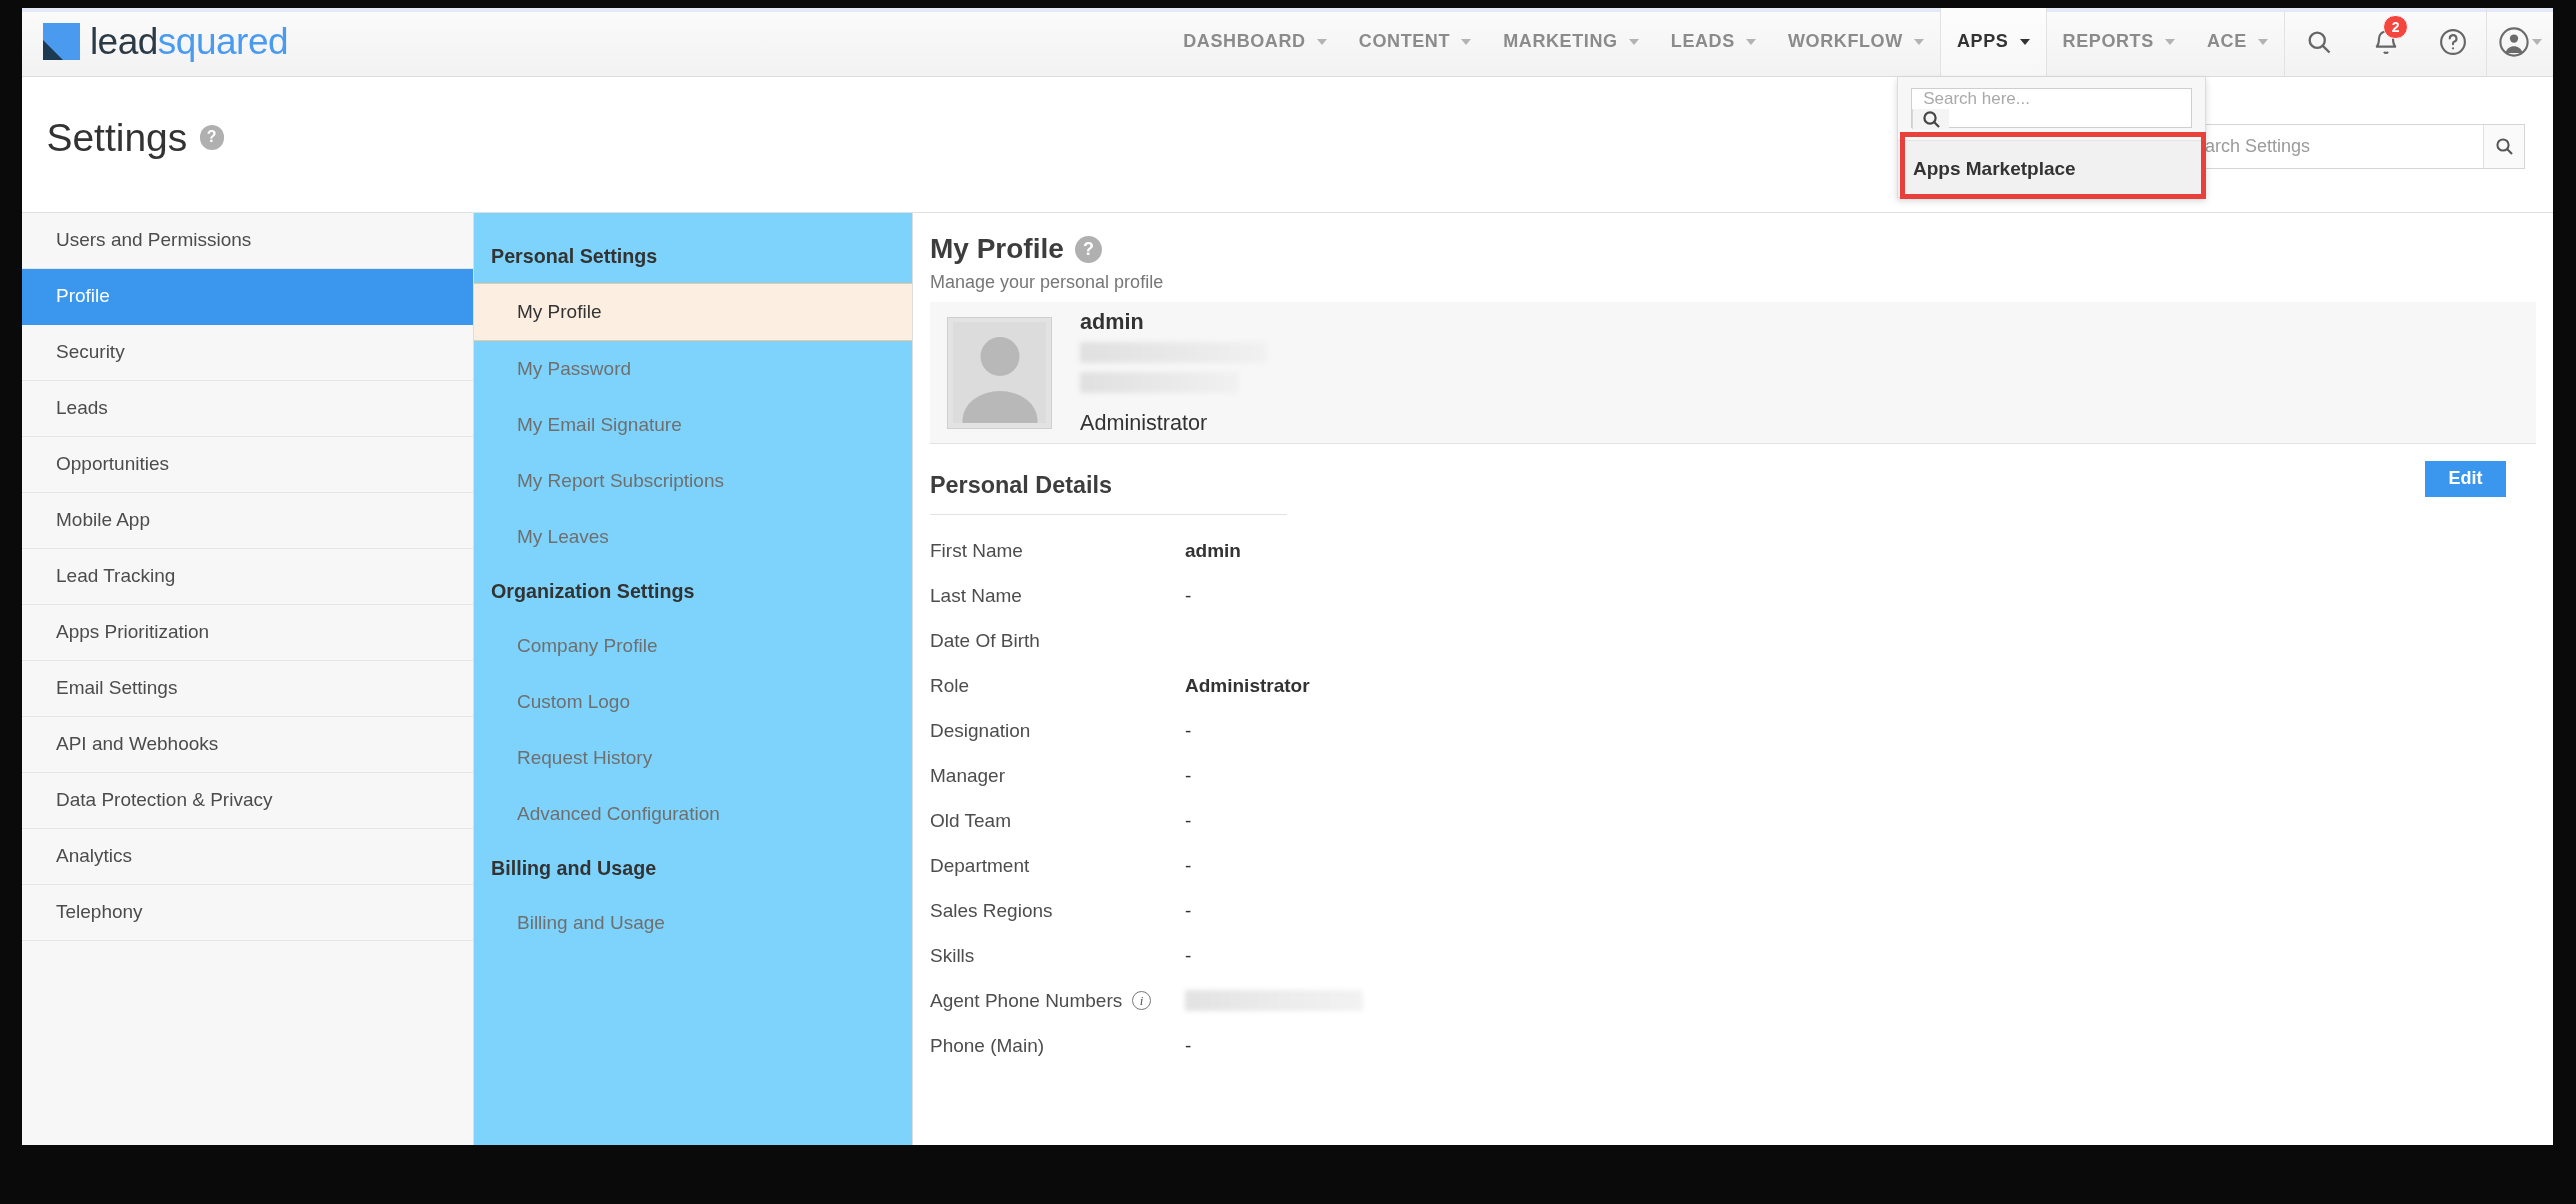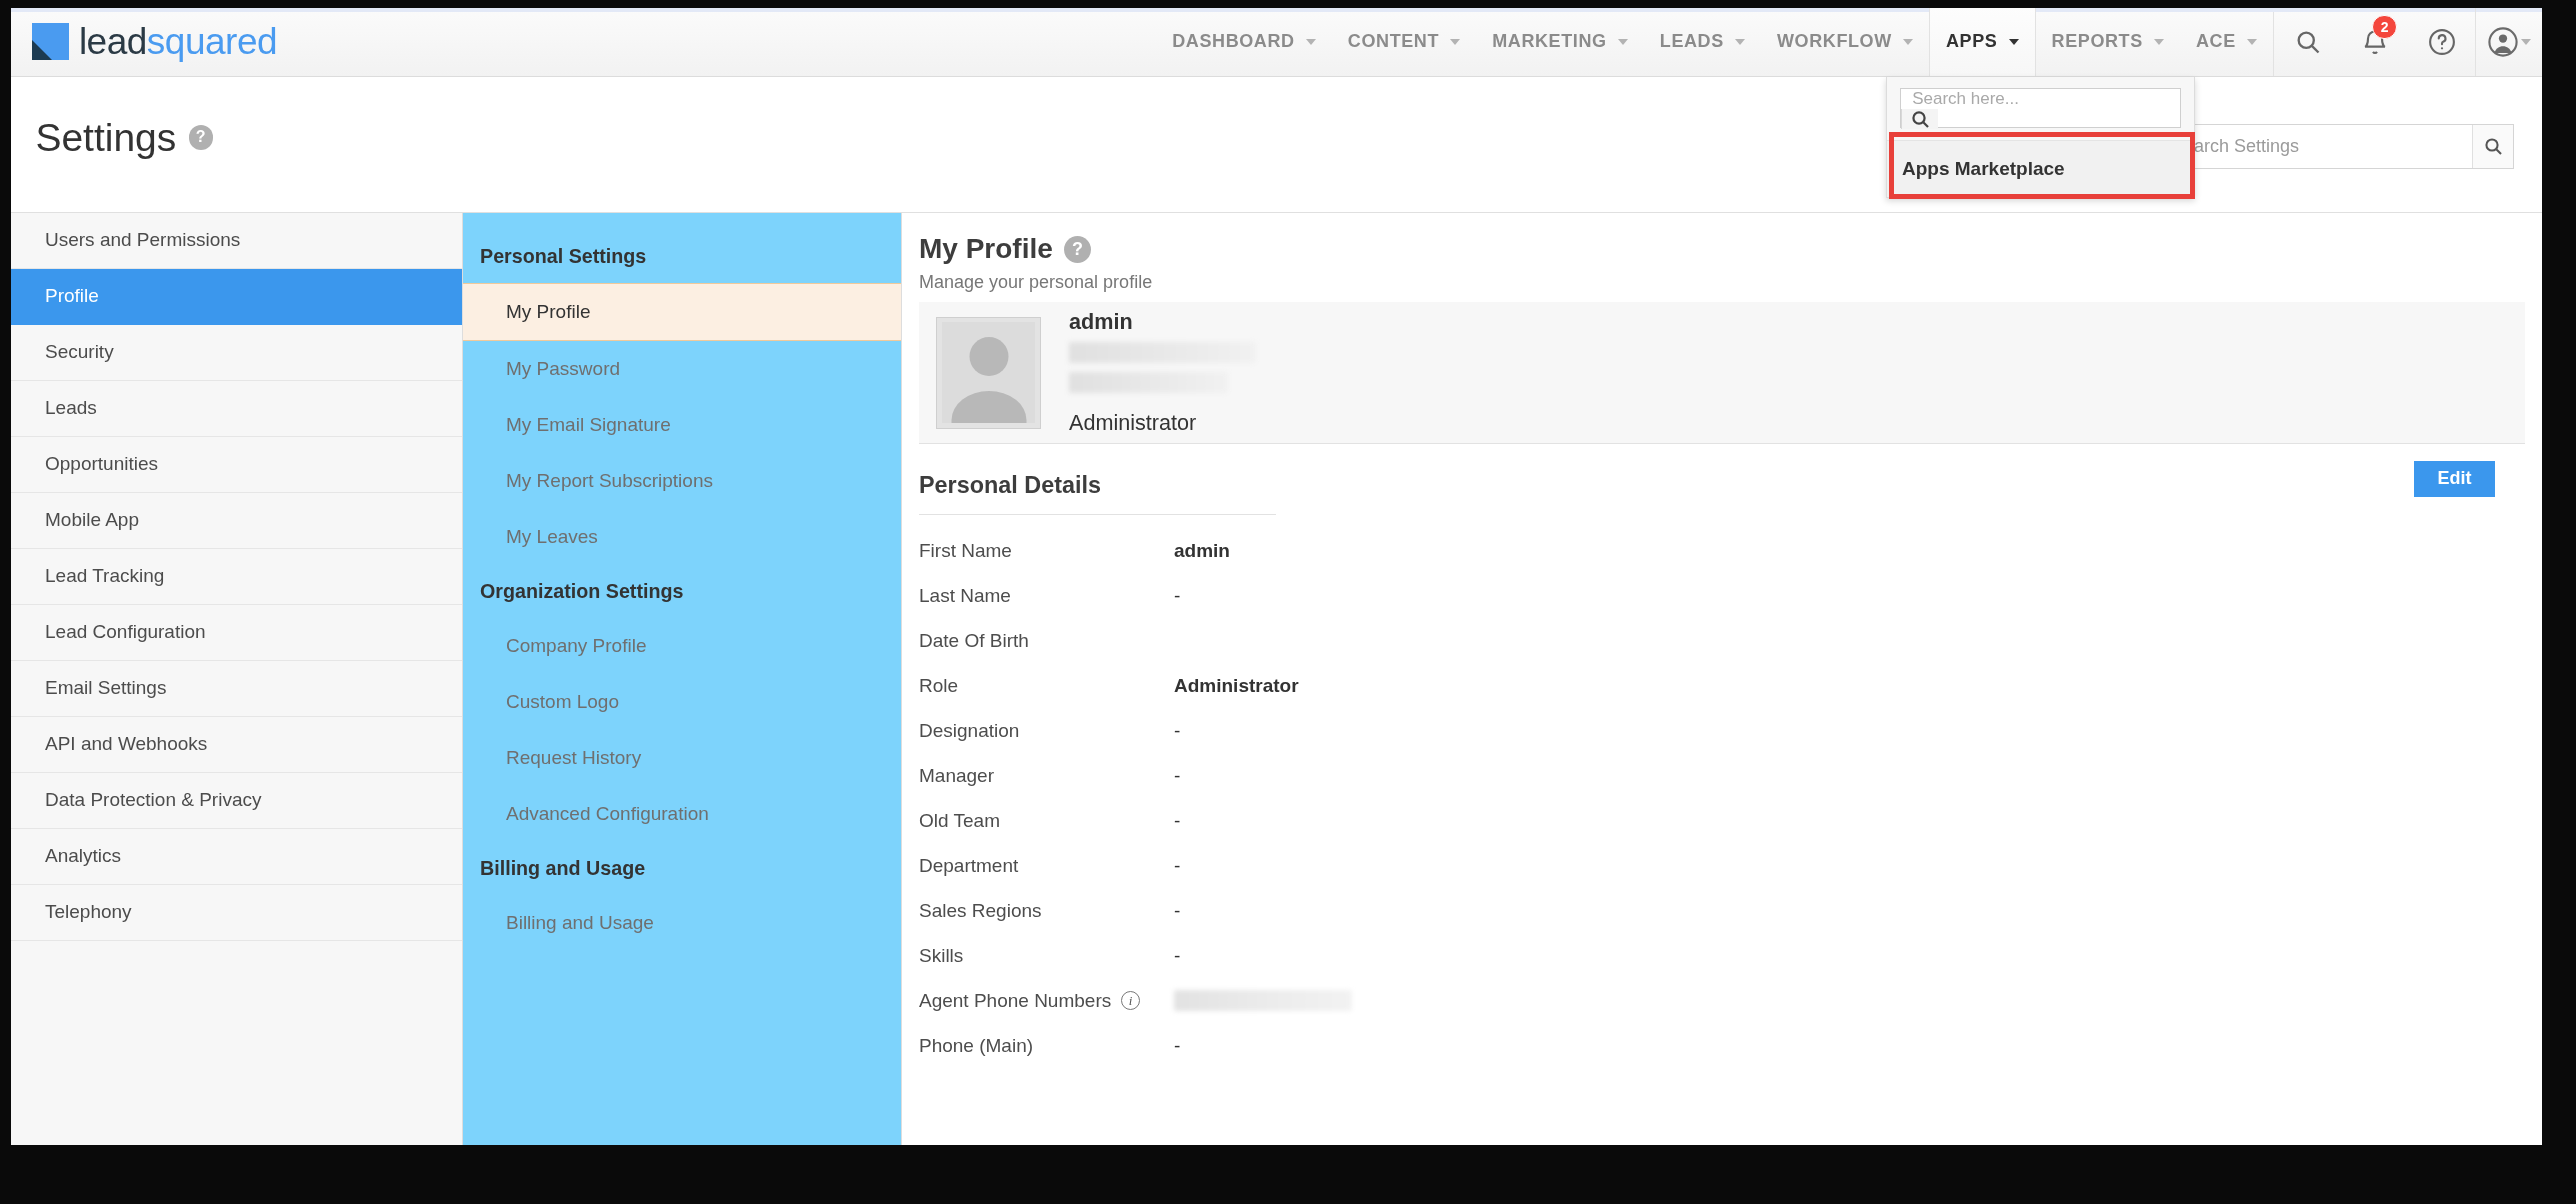--- a/index.html
+++ b/index.html
@@ -10,21 +10,21 @@
     overflow: hidden;
   }
   .frame {
     position: absolute;
     left: 0; top: 0;
     width: 2576px; height: 1205px;
     background: #0a0a0a;
   }
   .page {
     position: absolute;
-    left: 11px; top: 7.5px;
+    left: 22px; top: 7.5px;
     width: 2531px; height: 1137px;
     background: #ffffff;
     overflow: hidden;
   }
 
   
   .topnav {
     position: absolute; left: 0; top: 0;
     width: 2531px; height: 69px;
     background: linear-gradient(to bottom, #fbfbfb 0%, #f2f2f2 100%);
@@ -464,21 +464,21 @@
     <div class="body-area">
 
       <div class="col-left">
         <div class="side-item">Users and Permissions</div>
         <div class="side-item active">Profile</div>
         <div class="side-item">Security</div>
         <div class="side-item">Leads</div>
         <div class="side-item">Opportunities</div>
         <div class="side-item">Mobile App</div>
         <div class="side-item">Lead Tracking</div>
-        <div class="side-item">Lead Configuration</div>
+        <div class="side-item">Apps Prioritization</div>
         <div class="side-item">Email Settings</div>
         <div class="side-item">API and Webhooks</div>
         <div class="side-item">Data Protection &amp; Privacy</div>
         <div class="side-item">Analytics</div>
         <div class="side-item">Telephony</div>
       </div>
 
       <div class="col-mid">
         <div class="group-head">Personal Settings</div>
         <div class="mid-item active">My Profile</div>

